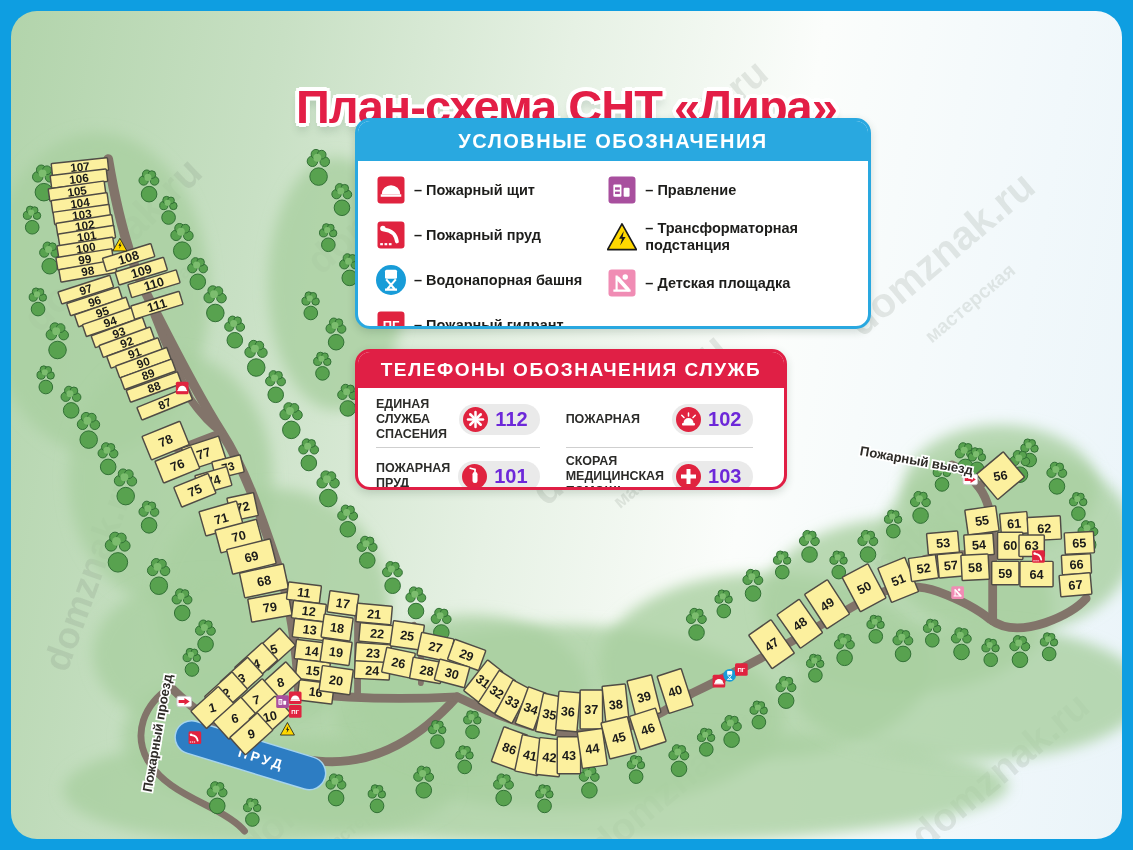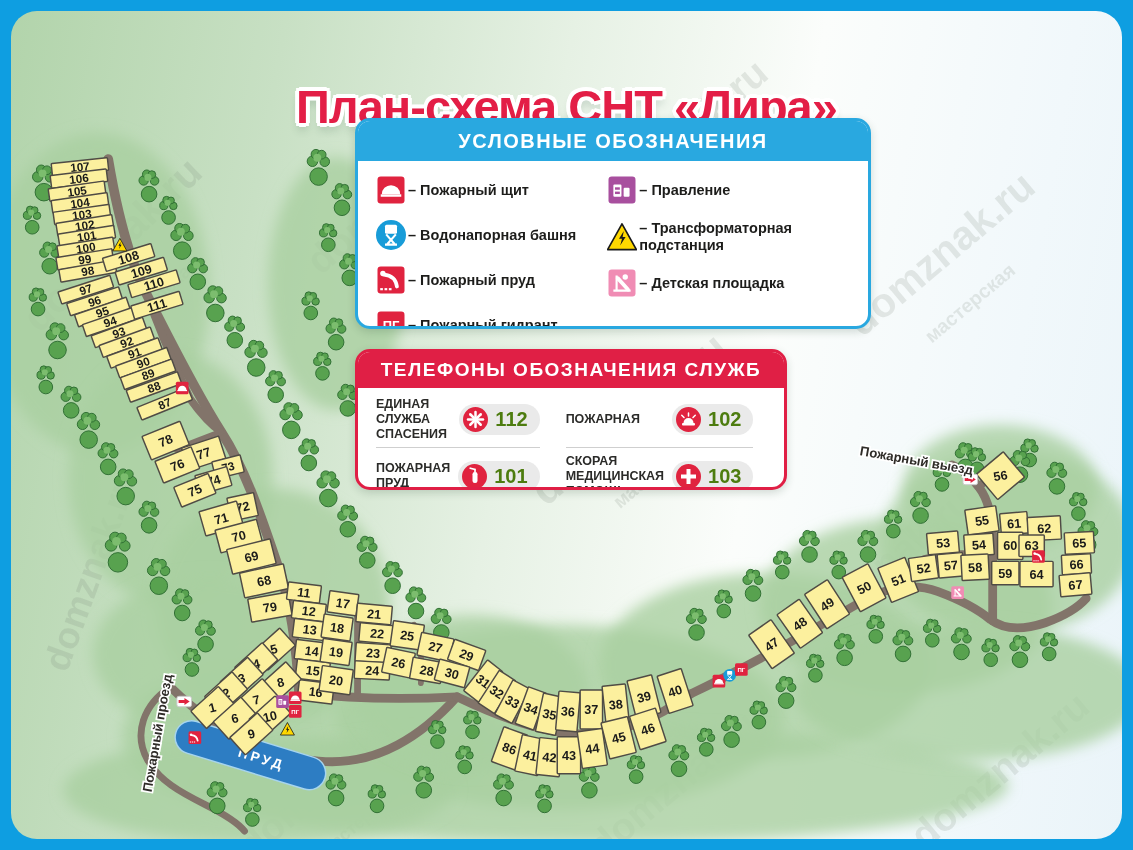--- a/index.html
+++ b/index.html
@@ -10,29 +10,29 @@
   .title{position:absolute;left:0;top:24px;width:100%;text-align:center;font-size:47px;font-weight:bold;letter-spacing:-1px;color:#e31e46;
     text-shadow:-3px -3px 0 #fff,3px -3px 0 #fff,-3px 3px 0 #fff,3px 3px 0 #fff,0 -4px 0 #fff,0 4px 0 #fff,-4px 0 0 #fff,4px 0 0 #fff,0 7px 9px rgba(40,80,60,.25);margin-top:44px;}
   .box{position:absolute;box-sizing:border-box;background:#fff;border-radius:15px;overflow:hidden;box-shadow:0 3px 8px rgba(30,60,40,.18);}
   .legend-box{left:344px;top:107px;width:516px;height:211px;border:3px solid #29a8e0;}
   .phones-box{left:344px;top:338px;width:432px;height:141px;border:3px solid #e01f45;}
   .box-header{color:#fff;font-weight:bold;text-align:center;letter-spacing:1.5px;}
   .legend-header{background:#29a8e0;font-size:20px;padding:9px 0 8px;}
   .phones-header{background:#e01f45;font-size:19px;padding:7px 0 7px;}
   .legend-body{display:grid;grid-template-columns:48% 52%;padding:14px 10px 8px 18px;row-gap:0;}
   .legend-col{display:flex;flex-direction:column;gap:15px;}
-  .legend-item{display:flex;align-items:center;gap:2px;}
+  .legend-item{display:flex;align-items:center;gap:8px;}
   .legend-item .licon{flex:0 0 auto;display:flex;}
   .legend-item .llabel{font-size:14.5px;font-weight:bold;color:#1d1d1b;line-height:1.15;}
   .phones-body{display:grid;grid-template-columns:1fr 1fr 1fr;grid-template-rows:1fr 1fr;grid-auto-flow:column;padding:4px 16px 6px 18px;column-gap:26px;}
   .phone-item{display:flex;align-items:center;justify-content:space-between;gap:8px;padding:5px 0;}
   .phone-item.topline{border-bottom:1.5px solid #cfcfcf;}
   .phone-label{font-size:12.5px;font-weight:bold;color:#2b2b29;line-height:1.2;max-width:150px;}
   .phone-pill{display:flex;align-items:center;gap:7px;background:#eaeaea;border-radius:17px;padding:3px 12px 3px 4px;}
-  .phone-number{font-size:20px;font-weight:bold;color:#4d7c0f;}
+  .phone-number{font-size:20px;font-weight:bold;color:#6d28d9;}
 </style>
 </head>
 <body>
 
 <div class="poster">
   <div class="inner">
     <svg class="map" viewBox="0 0 1133 850">
       <defs>
         <filter id="soft" x="-30%" y="-30%" width="160%" height="160%">
             <feGaussianBlur stdDeviation="7"></feGaussianBlur>
@@ -1276,43 +1276,43 @@
                     <path d="M 4.32,17.82 A 9.180000000000001 9.180000000000001 0 0 1 22.68,17.82 Z" fill="#fff"></path>
                     <rect x="3.2399999999999998" y="17.82" width="20.52" height="2.4299999999999997" fill="#fff"></rect>
                   </g>
                 </svg>
               </span>
               <span class="llabel">– Пожарный щит</span>
             </div>
             <div class="legend-item">
               <span class="licon">
                 <svg width="30" height="30" viewBox="0 0 30 30">
-                  <g transform="translate(0,0)">
-                    <circle cx="15" cy="15" r="15" fill="#189cd8"></circle>
-                    <rect x="9" y="4.8" width="12" height="9" rx="1.5" fill="#fff"></rect>
-                    <path d="M 10.200000000000001,14.399999999999999 L 18.6,24 M 19.8,14.399999999999999 L 11.4,24 M 9,24.599999999999998 L 21,24.599999999999998" stroke="#fff" stroke-width="2.1"></path>
-                  </g>
-                </svg>
-              </span>
-              <span class="llabel">– Водонапорная башня</span>
-            </div>
-            <div class="legend-item">
-              <span class="licon">
-                <svg width="30" height="30" viewBox="0 0 30 30">
                   <g transform="translate(1.5,1.5)">
                     <rect width="27" height="27" rx="3.2399999999999998" fill="#e0233f"></rect>
                     <circle cx="5.4" cy="7.0200000000000005" r="2.7" fill="#fff"></circle>
                     <path d="M 6.4799999999999995,8.1 Q 17.82,9.180000000000001 19.439999999999998,19.98" stroke="#fff" stroke-width="3.7800000000000002" fill="none" stroke-linecap="round"></path>
                     <rect x="2.7" y="21.6" width="2.7" height="2.16" fill="#fff"></rect>
                     <rect x="7.0200000000000005" y="21.6" width="2.7" height="2.16" fill="#fff"></rect>
                     <rect x="11.34" y="21.6" width="2.7" height="2.16" fill="#fff"></rect>
                   </g>
                 </svg>
               </span>
               <span class="llabel">– Пожарный пруд</span>
+            </div>
+            <div class="legend-item">
+              <span class="licon">
+                <svg width="30" height="30" viewBox="0 0 30 30">
+                  <g transform="translate(0,0)">
+                    <circle cx="15" cy="15" r="15" fill="#189cd8"></circle>
+                    <rect x="9" y="4.8" width="12" height="9" rx="1.5" fill="#fff"></rect>
+                    <path d="M 10.200000000000001,14.399999999999999 L 18.6,24 M 19.8,14.399999999999999 L 11.4,24 M 9,24.599999999999998 L 21,24.599999999999998" stroke="#fff" stroke-width="2.1"></path>
+                  </g>
+                </svg>
+              </span>
+              <span class="llabel">– Водонапорная башня</span>
             </div>
             <div class="legend-item">
               <span class="licon">
                 <svg width="30" height="30" viewBox="0 0 30 30">
                   <g transform="translate(1.5,1.5)">
                     <rect width="27" height="27" rx="3.2399999999999998" fill="#e0233f"></rect>
                     <text x="13.5" y="18.9" font-size="12.959999999999999" font-weight="bold" fill="#fff" text-anchor="middle" font-family="Liberation Sans,sans-serif">ПГ</text>
                   </g>
                 </svg>
               </span>

